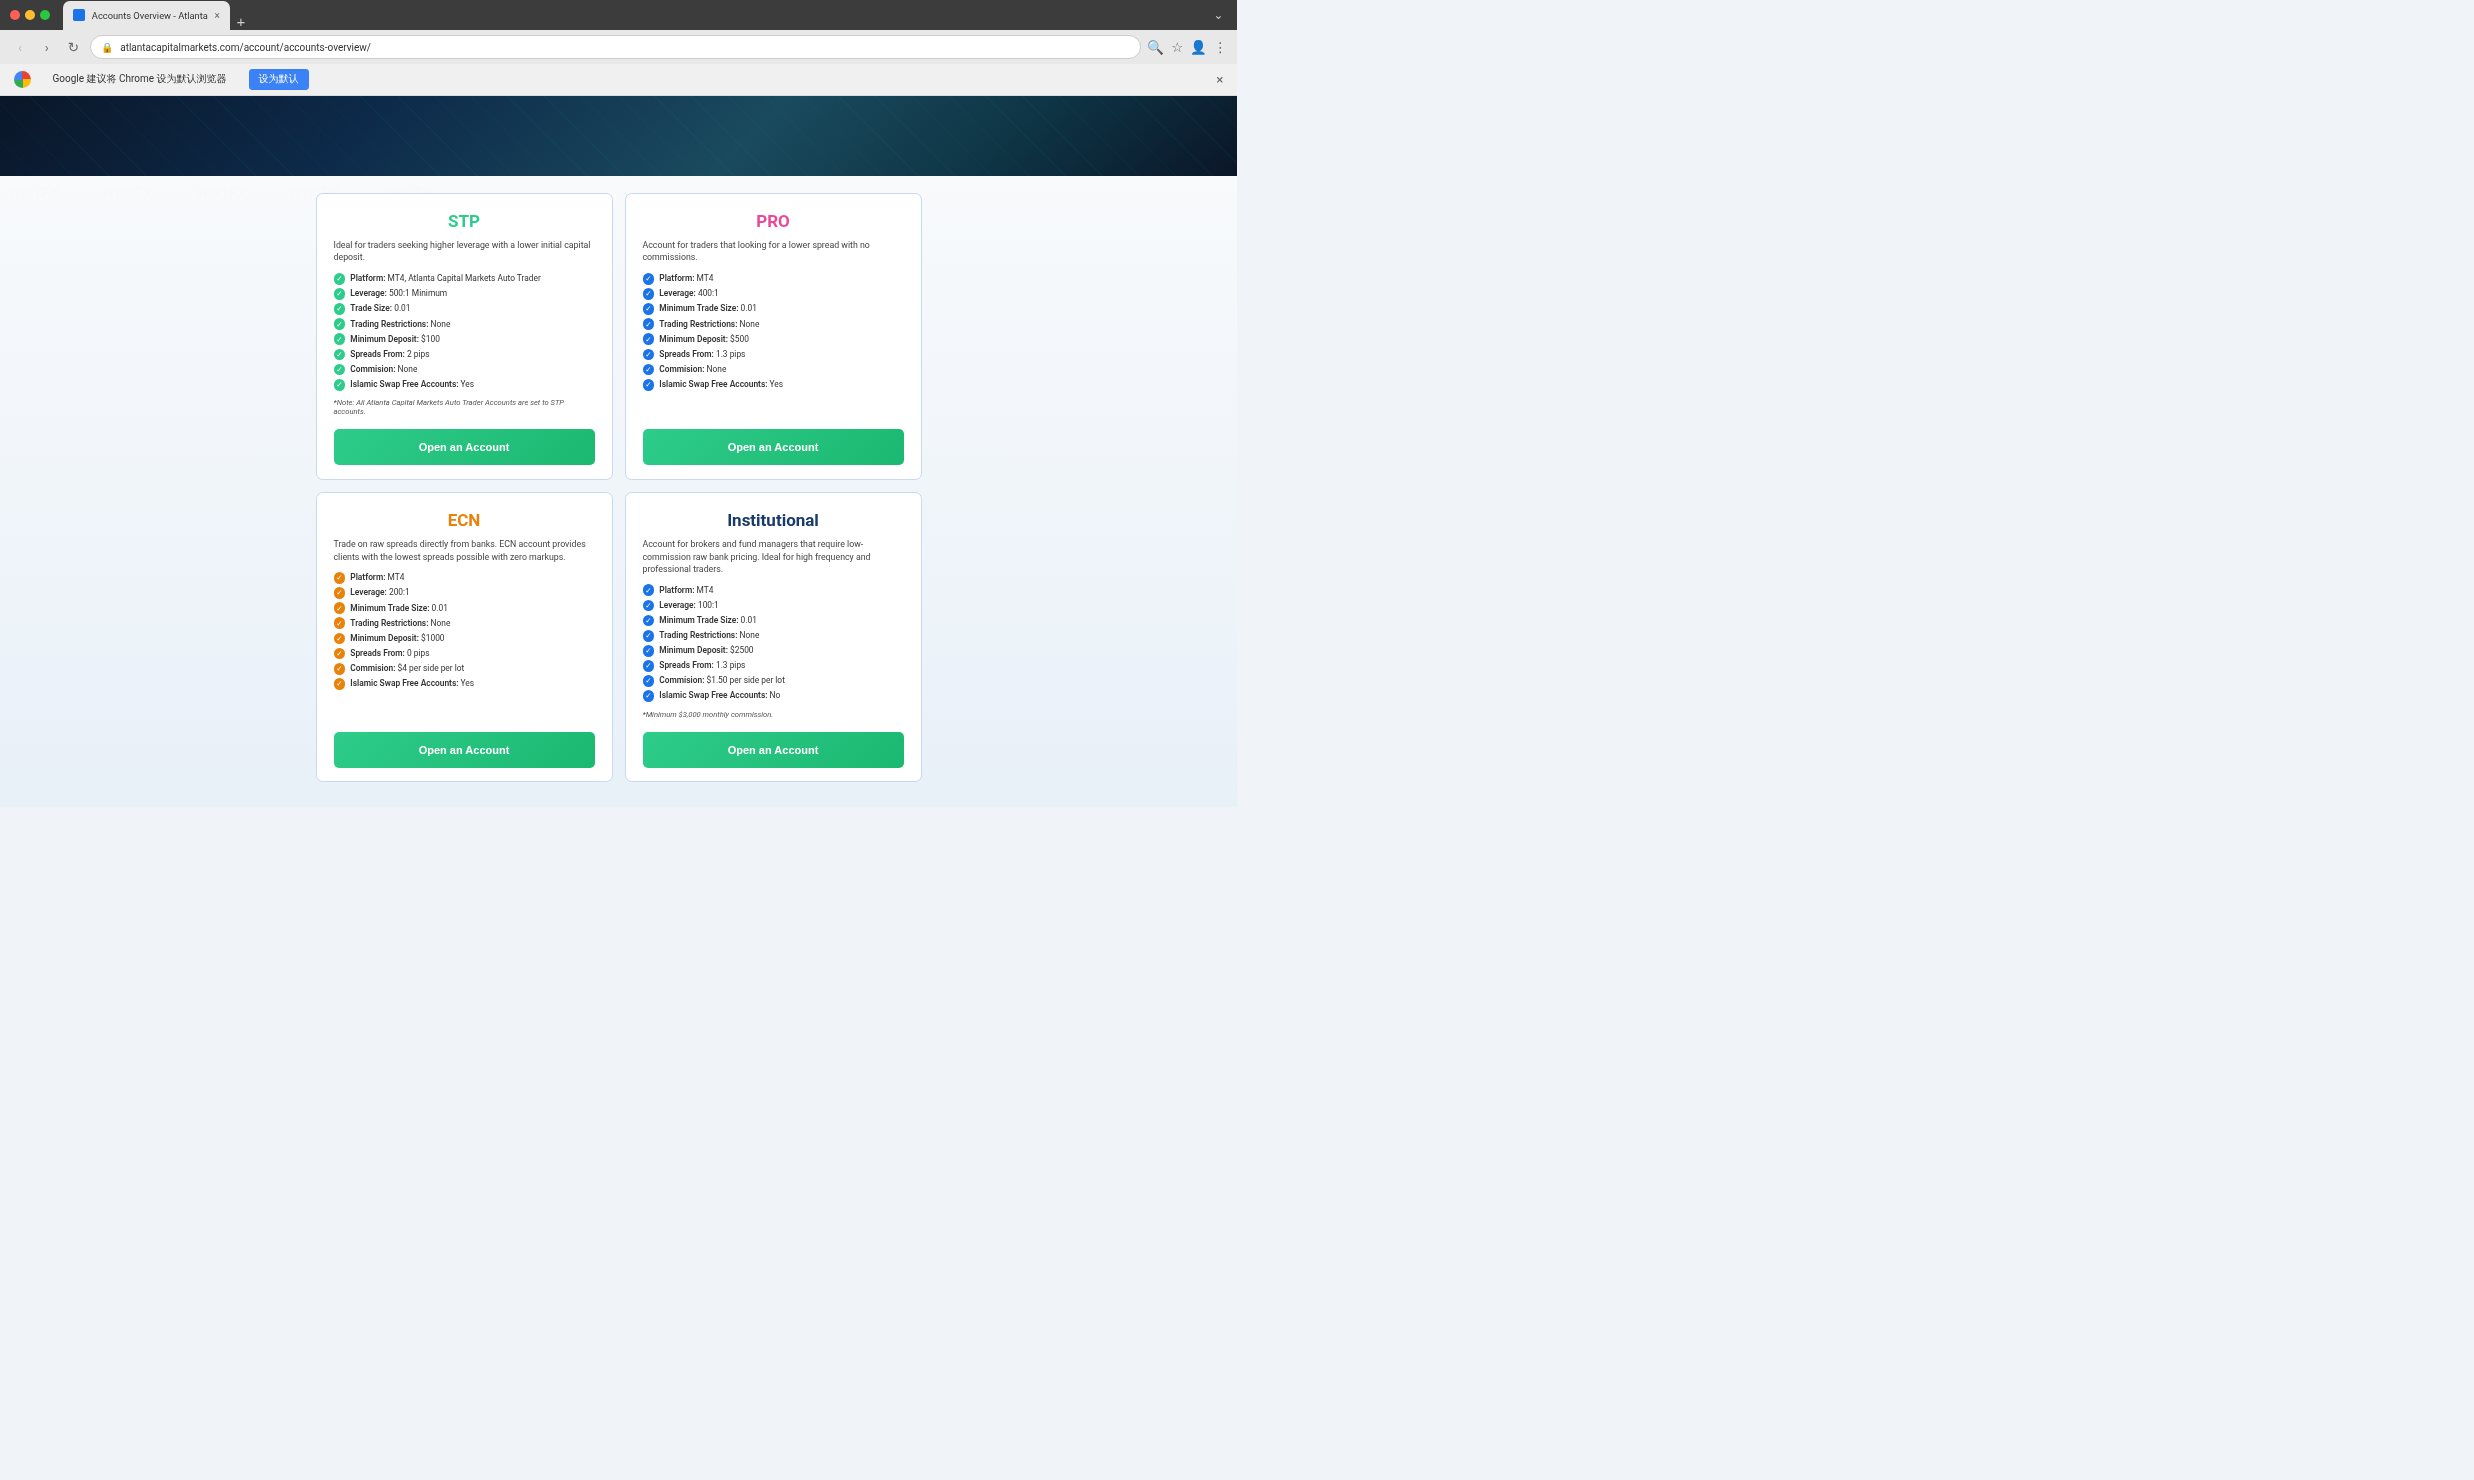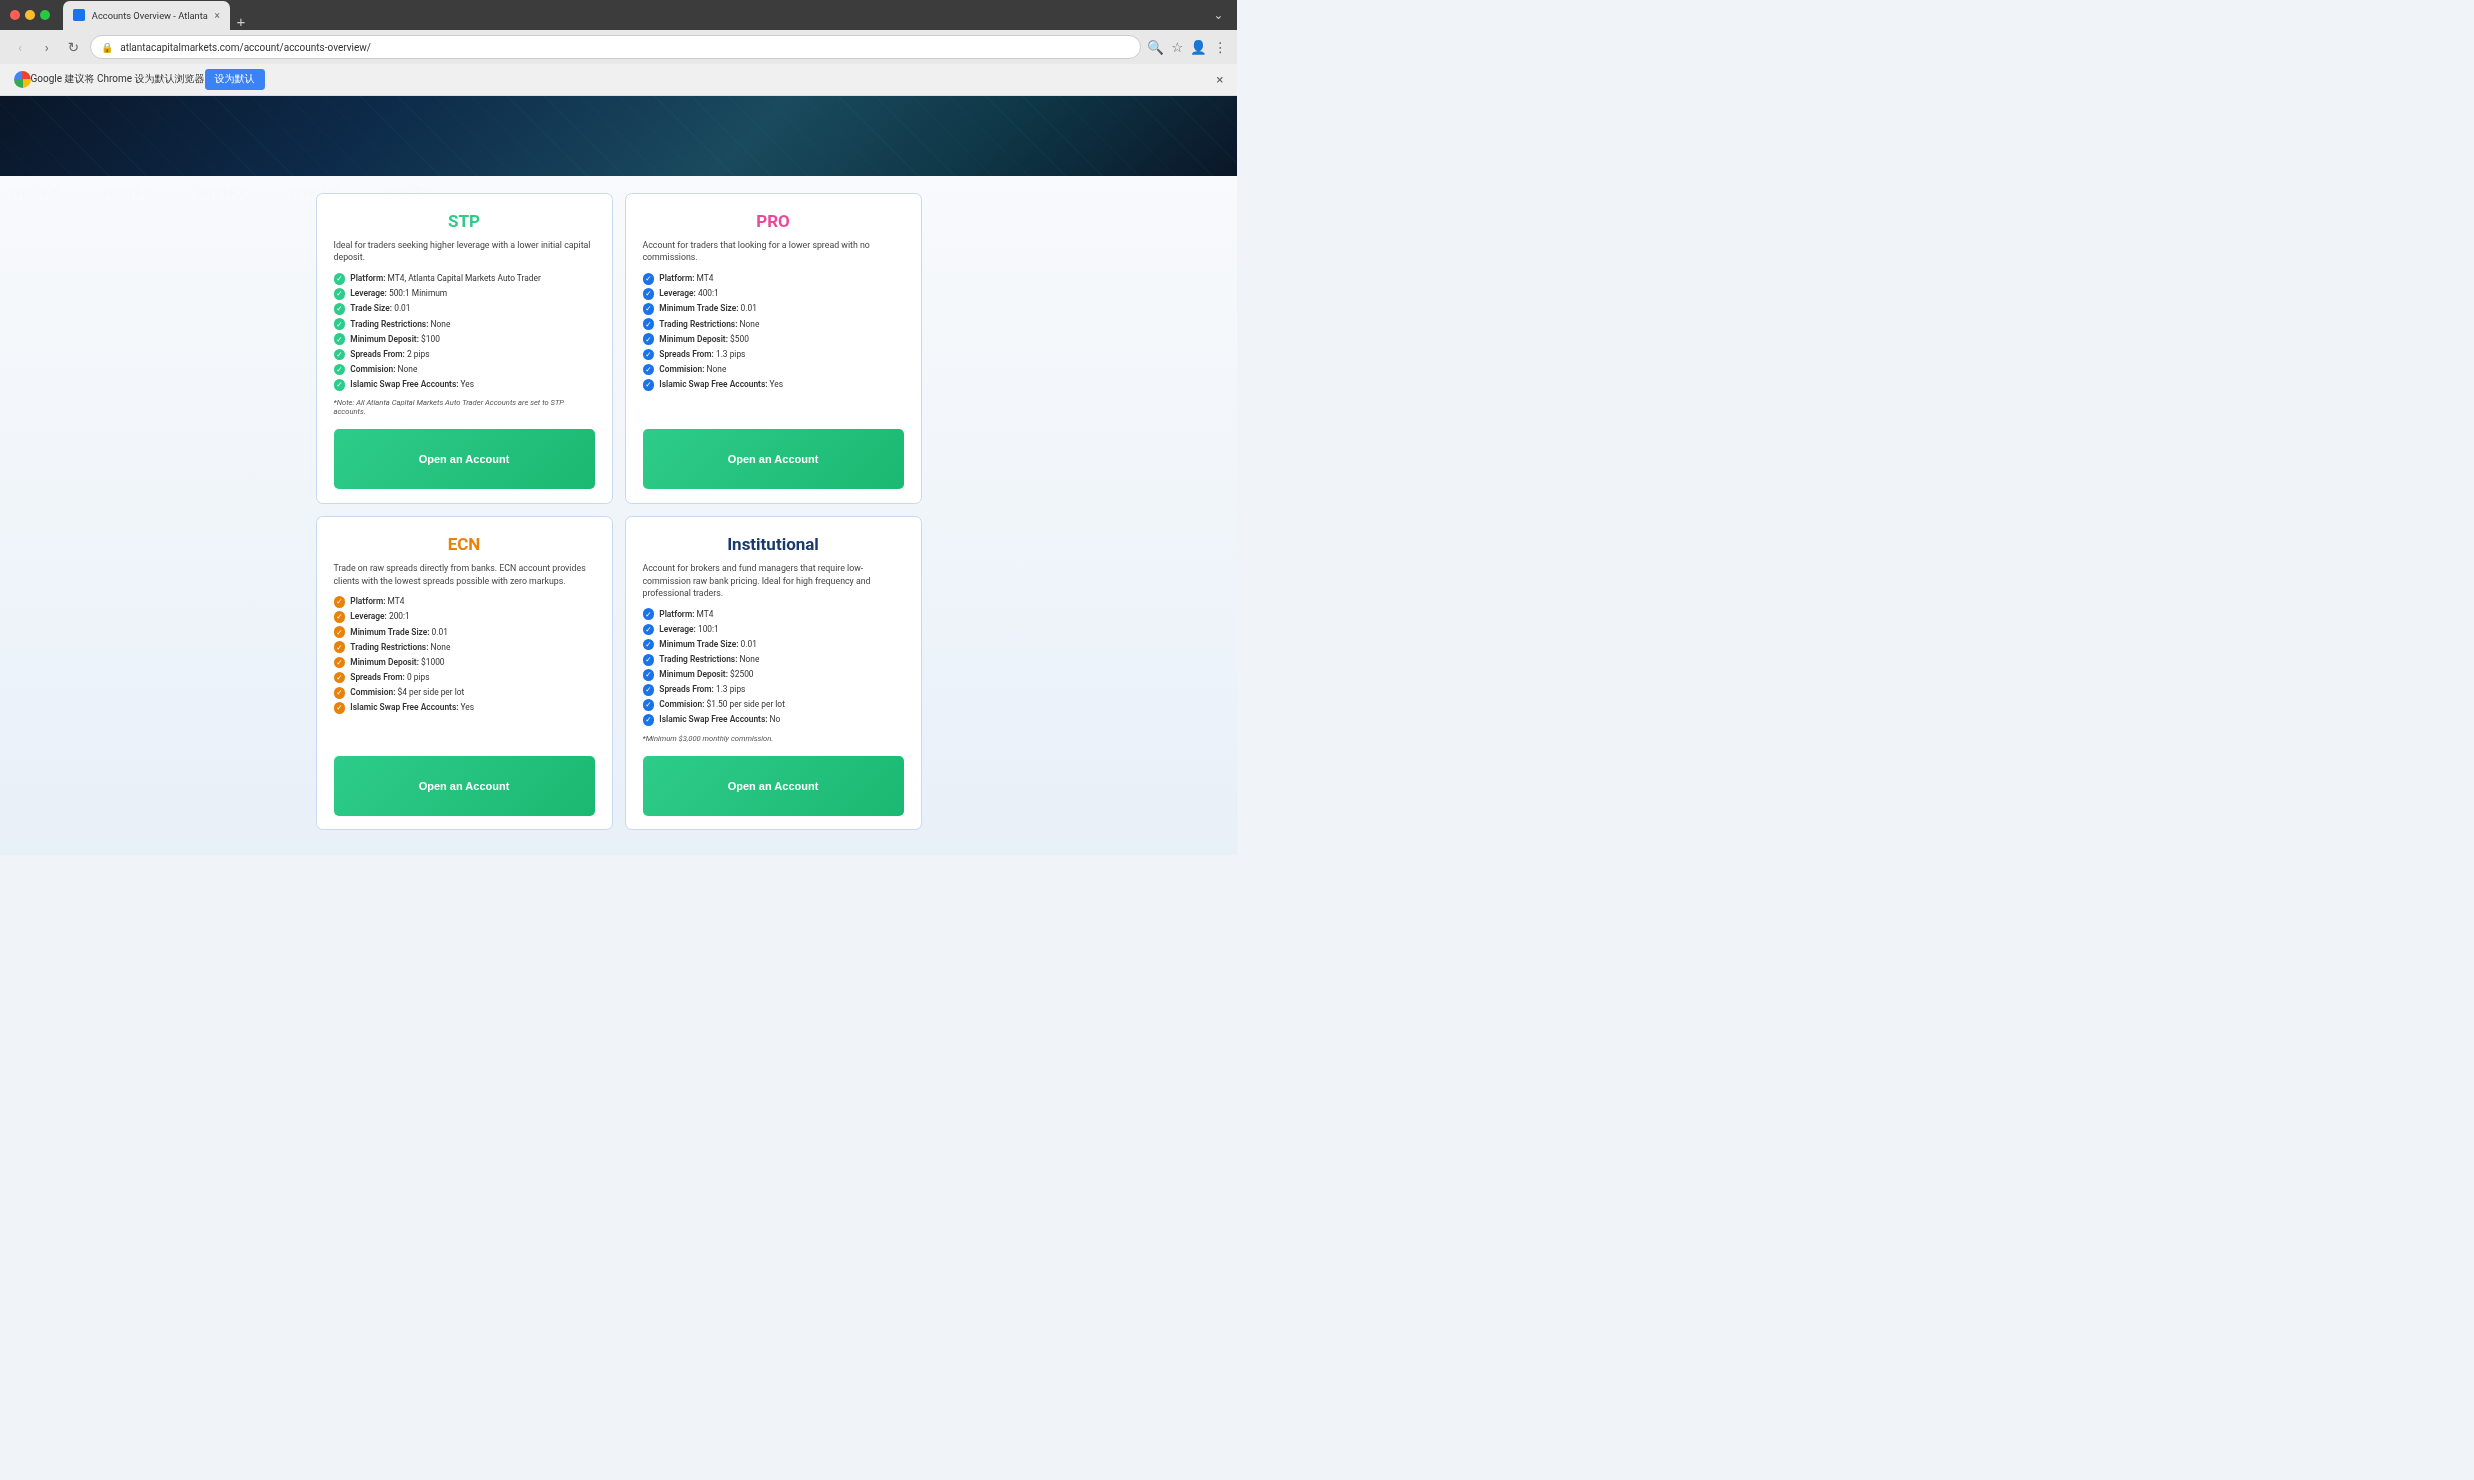--- a/index.html
+++ b/index.html
@@ -134,21 +134,21 @@
       padding: 5px 13.5px;
       display: flex;
       align-items: center;
       justify-content: space-between;
       font-size: 10px;
       color: #333;
     }
     .info-bar-left {
       display: flex;
       align-items: center;
-      gap: 0;
+      gap: 22px;
     }
     .chrome-icon {
       width: 17px;
       height: 17px;
       border-radius: 50%;
       background: conic-gradient(#ea4335 0deg 90deg, #fbbc05 90deg 180deg, #34a853 180deg 270deg, #4285f4 270deg 360deg);
     }
     .set-default-btn {
       background: #3b82f6;
       color: white;
@@ -300,21 +300,21 @@
       margin-bottom: 6.7px;
       font-style: italic;
     }
 
     .open-account-btn {
       width: 100%;
       background: linear-gradient(135deg, #2ecc8a 0%, #1ab870 100%);
       color: white;
       border: none;
       border-radius: 5px;
-      padding: 24px;
+      padding: 12px;
       font-size: 11px;
       font-weight: 600;
       cursor: pointer;
       margin-top: 6.7px;
     }
   </style>
 </head>
 <body>
 
 <div class="browser-chrome">

